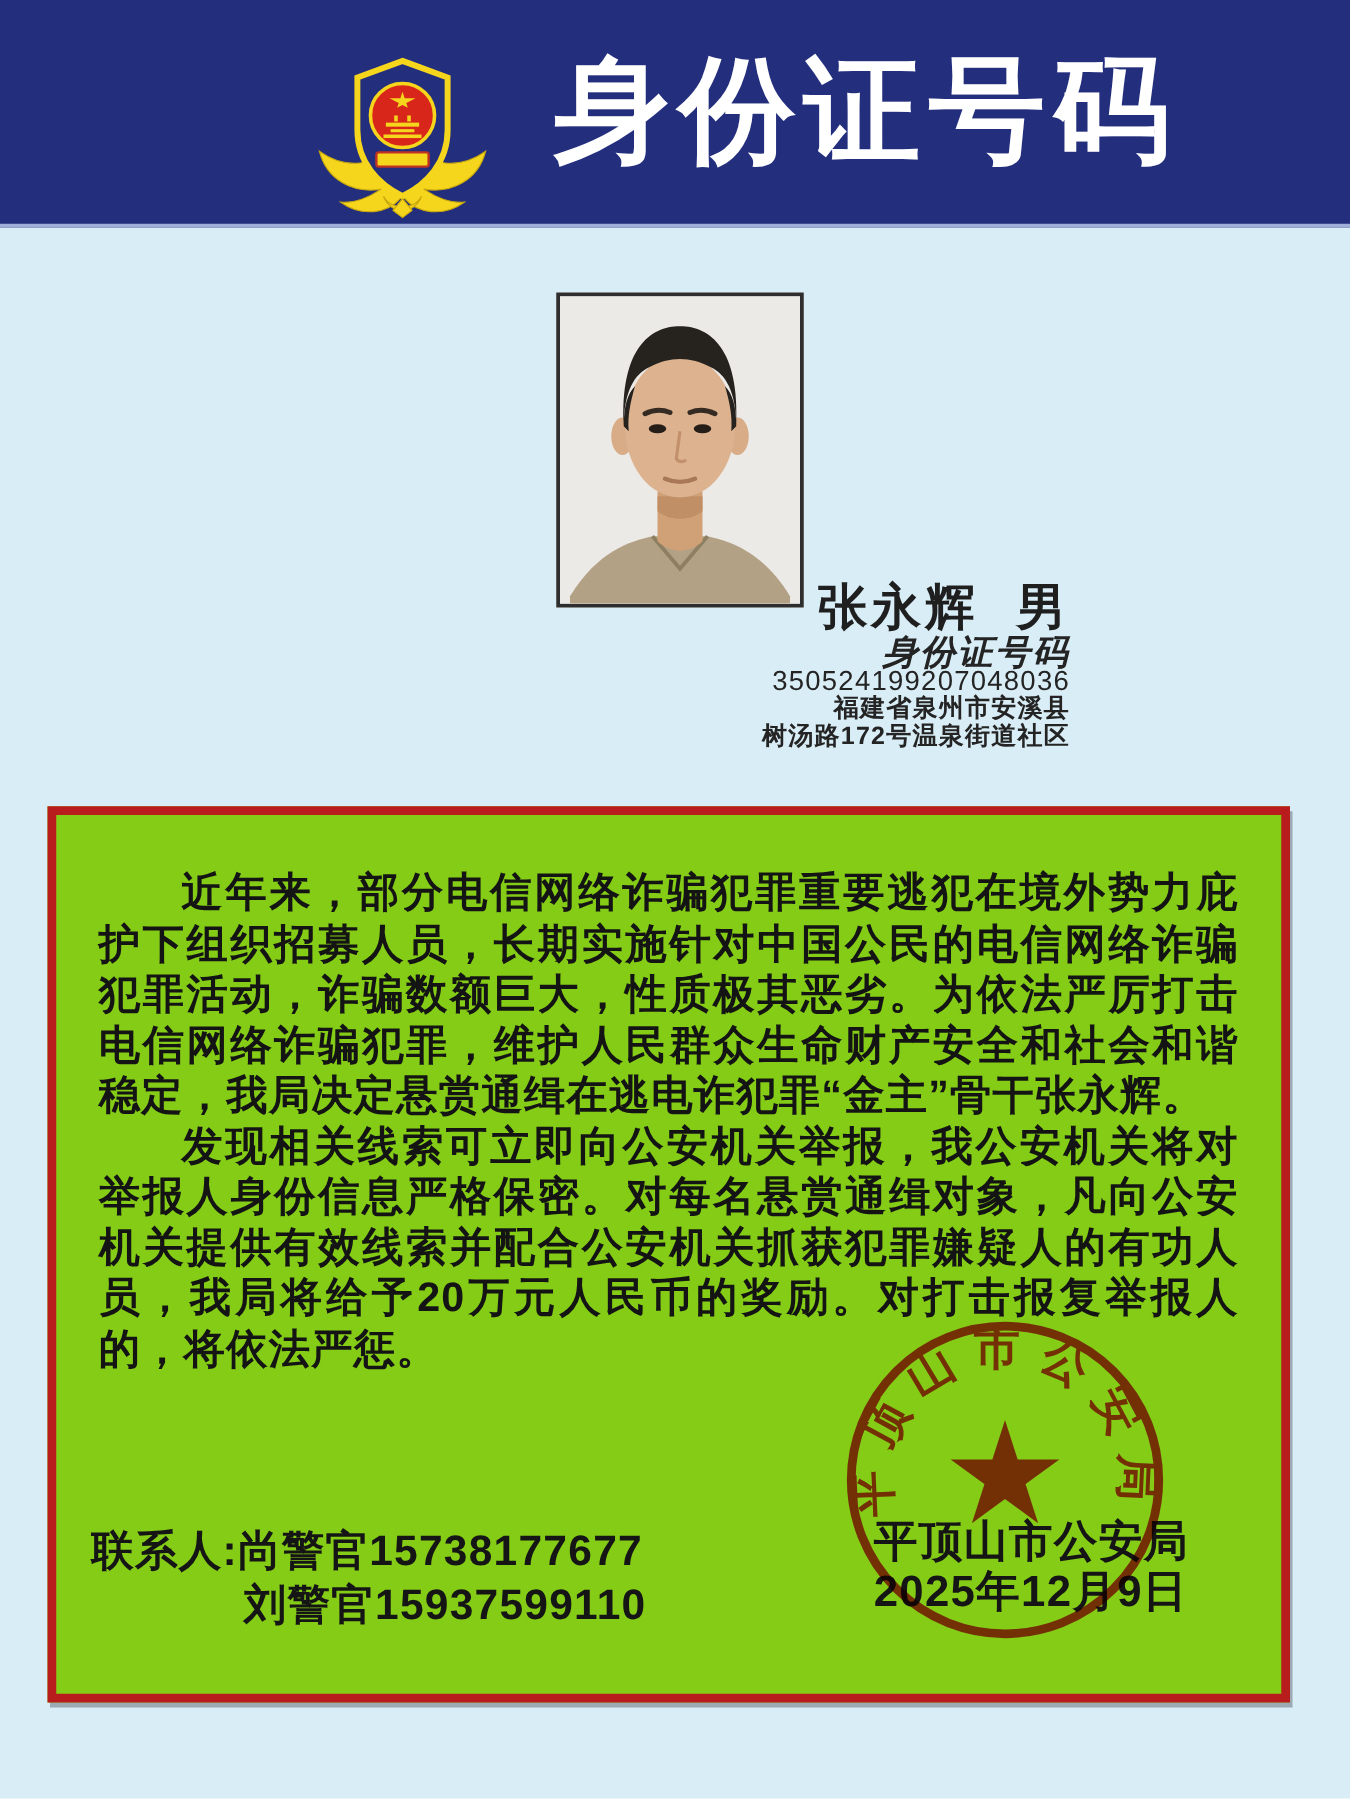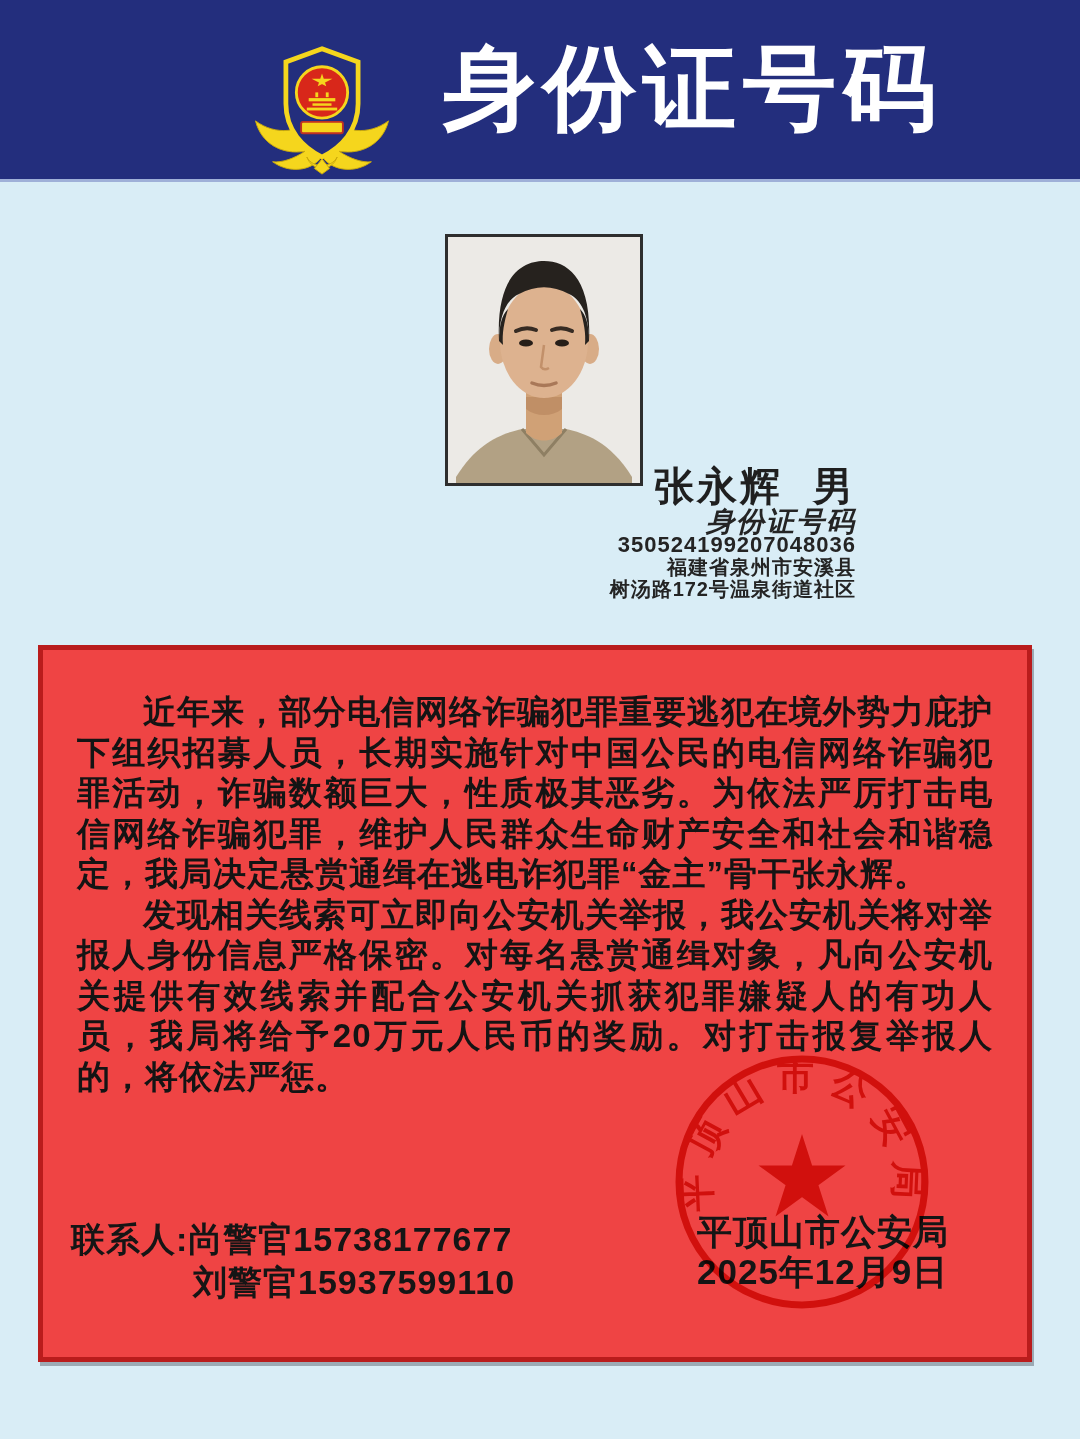--- a/index.html
+++ b/index.html
@@ -60,30 +60,30 @@
   }
   .name-line {
     font-size: 40px;
     font-weight: 900;
     line-height: 44px;
     letter-spacing: 3px;
     color: #1f1f1f;
   }
   .name-line .gender { margin-left: 30px; }
   .id-label   { margin-top: 2px; font-size: 28px; font-weight: 900; line-height: 23px; letter-spacing: 2px; font-style: italic; }
-  .id-number  { font-size: 22px; font-weight: 700; line-height: 23px; letter-spacing: 1px; margin-left: 12px; }
+  .id-number  { font-size: 22px; font-weight: 400; line-height: 23px; letter-spacing: 1px; margin-left: 12px; }
   .addr       { font-size: 20px; font-weight: 900; line-height: 22px; letter-spacing: 1px; margin-left: 16px; }
 
   
   .notice-box {
     position: absolute;
     left: 38px; top: 645px;
     width: 994px; height: 717px;
-    background: #ef4444;
-    border: 5px solid #b91c1c;
+    background: #84cc16;
+    border: 7px solid #b91c1c;
     box-shadow: 2px 4px 0 rgba(105,115,125,0.55);
   }
   .notice-text {
     padding: 42px 34px 0 34px;
   }
   .notice-text p {
     margin: 0;
     font-size: 33px;
     font-weight: 900;
     line-height: 40.5px;

